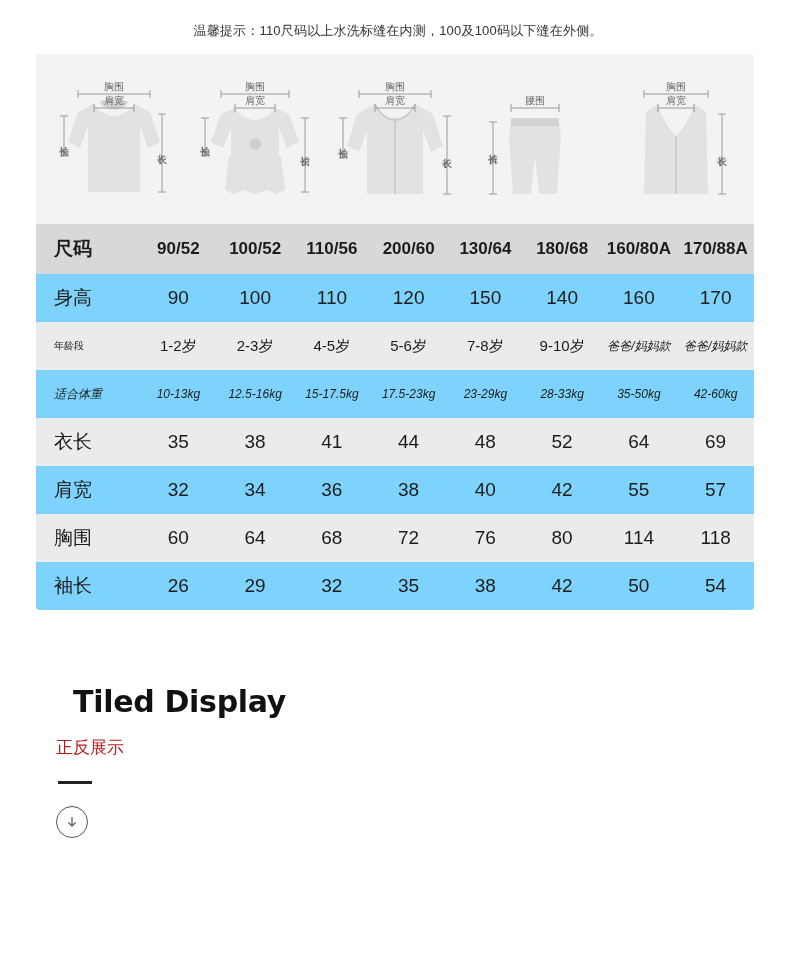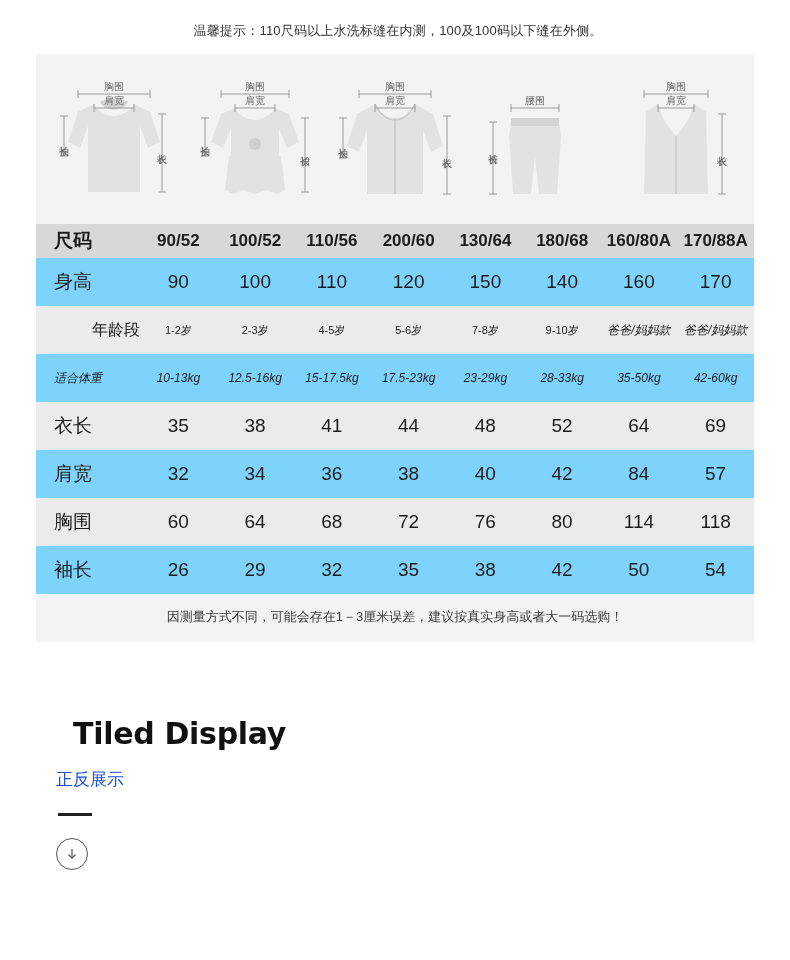--- a/index.html
+++ b/index.html
@@ -68,29 +68,29 @@
     color: #1c1c1c;
     padding: 0;
     height: 48px;
   }
   table.size td.rowhead {
     font-size: 19px;
     text-align: left;
     padding-left: 18px;
     width: 86px;
   }
-  table.size td.rowhead.small { font-size: 16px; text-align: right; }
-  table.size td.small { font-size: 11px; }
+  table.size td.rowhead.small { font-size: 10px; }
+  table.size td.small { font-size: 15px; }
   table.size td.xsmall { font-size: 12px; font-style: italic; }
 
   tr.header td {
     background: #d8d8d8;
     font-weight: bold;
     font-size: 17px;
-    height: 34px;
+    height: 50px;
   }
   tr.header td.rowhead { font-size: 19px; font-weight: bold; }
 
   tr.alt td { background: #ebebeb; }
   tr.plain td { background: #7dd3fc; }
 
   .footnote {
     text-align: center;
     font-size: 13px;
     color: #3a3a3a;
@@ -107,21 +107,21 @@
     font-size: 30px;
     font-weight: bold;
     margin: 17px;
     letter-spacing: -0.3px;
     color: #111;
   }
   .tiled h2 {
     font-size: 17px;
     font-weight: normal;
     margin: 10px 0 0 0;
-    color: #1d4ed8;
+    color: #b91c1c;
   }
   .rule {
     width: 34px;
     height: 3px;
     background: #222;
     margin: 22px 0 0 2px;
   }
   .arrow-circle {
     margin-top: 22px;
     width: 30px;
@@ -345,21 +345,21 @@
         </tr>
 
         <tr class="plain">
           <td class="rowhead">肩宽</td>
           <td>32</td>
           <td>34</td>
           <td>36</td>
           <td>38</td>
           <td>40</td>
           <td>42</td>
-          <td>84</td>
+          <td>55</td>
           <td>57</td>
         </tr>
 
         <tr class="alt">
           <td class="rowhead">胸围</td>
           <td>60</td>
           <td>64</td>
           <td>68</td>
           <td>72</td>
           <td>76</td>
@@ -375,21 +375,20 @@
           <td>32</td>
           <td>35</td>
           <td>38</td>
           <td>42</td>
           <td>50</td>
           <td>54</td>
         </tr>
       </tbody>
     </table>
 
-    <div class="footnote">因测量方式不同，可能会存在1－3厘米误差，建议按真实身高或者大一码选购！</div>
   </div>
 
   <div class="tiled">
     <h1>Tiled Display</h1>
     <h2>正反展示</h2>
     <div class="rule"></div>
     <div class="arrow-circle">
       <svg width="16" height="16" viewBox="0 0 16 16">
         <line x1="8" y1="3" x2="8" y2="12" stroke="#555" stroke-width="1.2"></line>
         <polyline points="4.5,8.5 8,12.2 11.5,8.5" fill="none" stroke="#555" stroke-width="1.2"></polyline>

